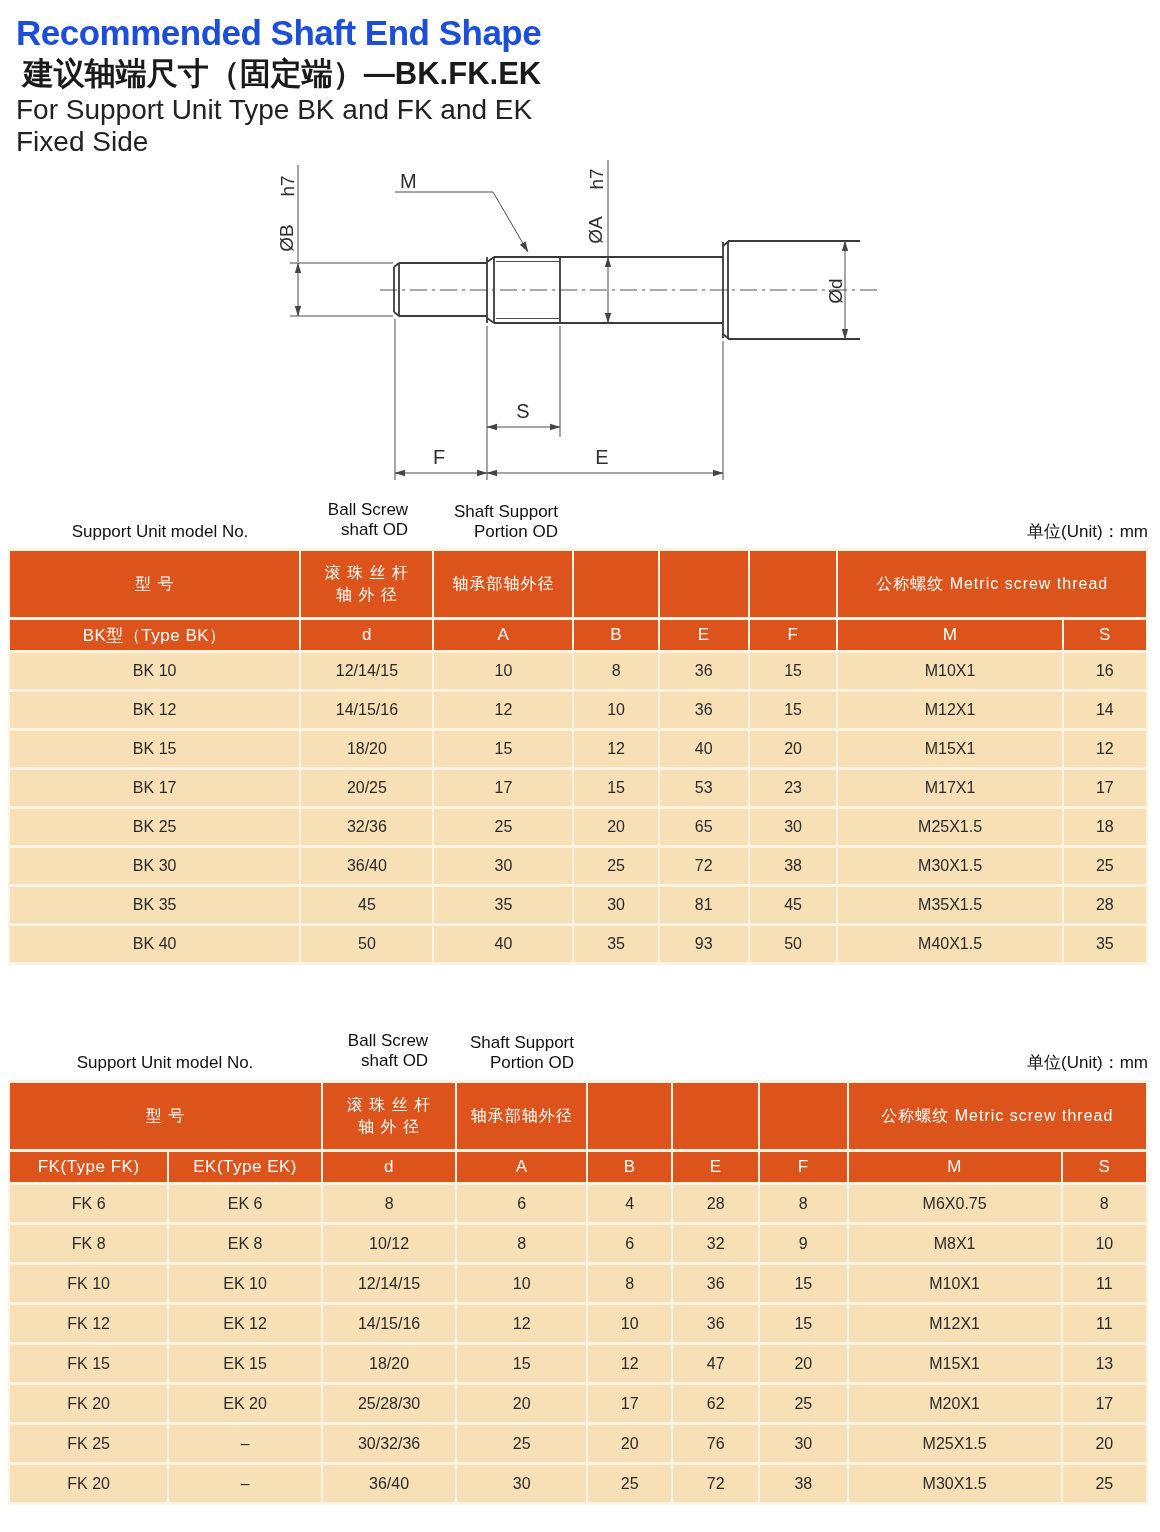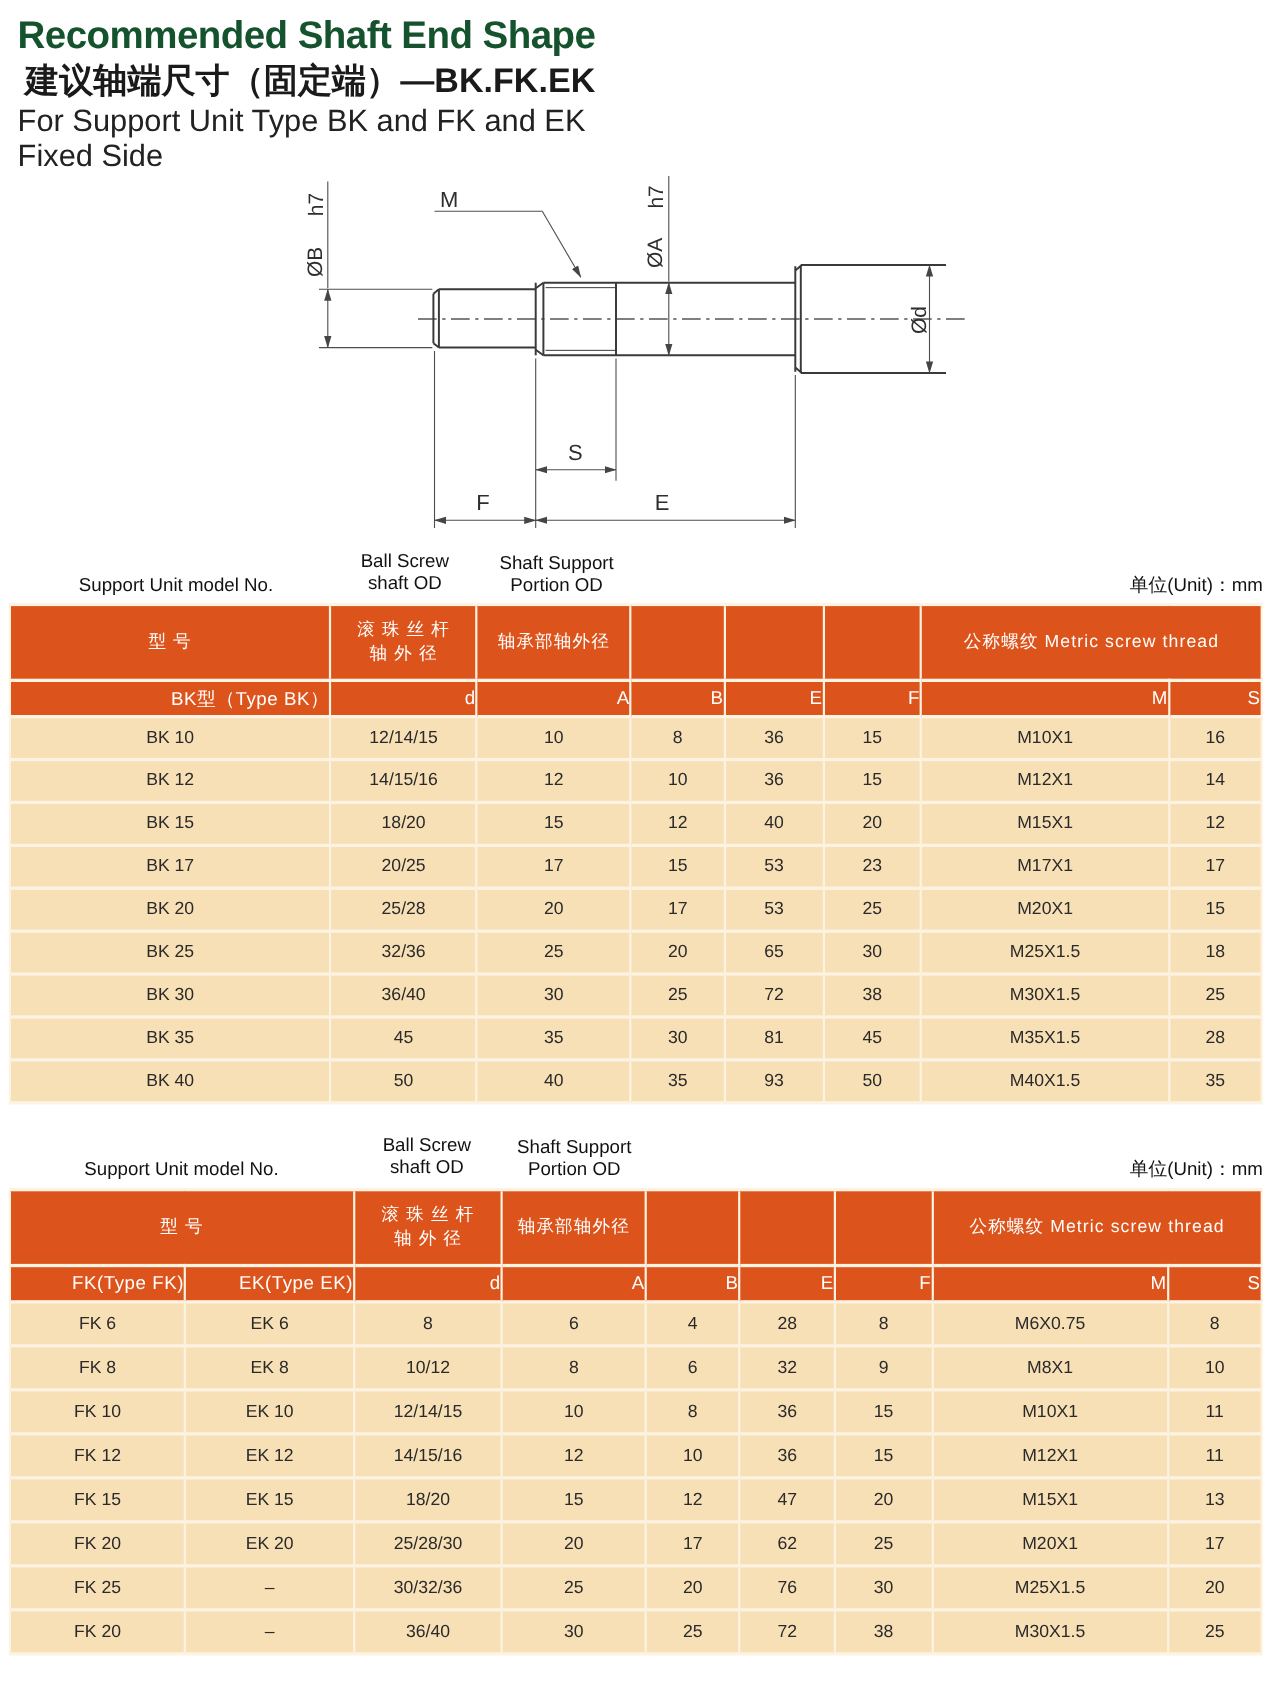--- a/index.html
+++ b/index.html
@@ -1,43 +1,43 @@
 <!DOCTYPE html>
 <html><head>
 <meta charset="utf-8">
 <style>
   html,body{margin:0;padding:0;background:#ffffff;}
   body{width:1160px;height:1532px;position:relative;font-family:"Liberation Sans",sans-serif;color:#1d1d1d;}
 
   
   .title-block{position:absolute;left:16px;top:12px;}
-  .title-en{font-size:35px;font-weight:bold;letter-spacing:-0.5px;margin:0;line-height:41px;color:#14532d;}
+  .title-en{font-size:35px;font-weight:bold;letter-spacing:-0.5px;margin:0;line-height:41px;color:#1d4ed8;}
   .title-zh{font-size:31px;font-weight:bold;margin:0;line-height:41px;color:#1a1a1a;text-align:right;}
   .subtitle{font-size:28px;font-weight:normal;margin:0;line-height:32px;color:#222;}
 
   
   .drawing{position:absolute;left:230px;top:150px;width:710px;height:350px;}
   .drawing svg{display:block;}
   .drawing text{font-family:"Liberation Sans",sans-serif;font-size:20px;fill:#2e2e2e;}
   .drawing text.rot{font-size:19px;}
 
   
-  .caption{position:absolute;font-size:17px;line-height:20px;text-align:center;white-space:pre-line;color:#111;}
+  .caption{position:absolute;font-size:17px;line-height:20px;text-align:right;white-space:pre-line;color:#111;}
   .caption.center{transform:translateX(-50%);}
   .caption.right{}
 
   
   table.spec{position:absolute;left:8px;width:1140px;border-collapse:collapse;table-layout:fixed;}
   table.spec th,table.spec td{
     border:solid #fdf3e2;border-width:3px 2px;
     padding:0;text-align:center;vertical-align:middle;
     font-weight:normal;
   }
   tr.h1 th{background:#dc541b;color:#fff;font-size:16px;height:66px;letter-spacing:1px;white-space:pre-line;line-height:22px;}
-  tr.h2 th{background:#dc541b;color:#fff;font-size:17px;height:30px;letter-spacing:0.5px;text-align:right;}
+  tr.h2 th{background:#dc541b;color:#fff;font-size:17px;height:30px;letter-spacing:0.5px;}
   table.spec td{background:#f7dfb6;font-size:16px;color:#2a2a2a;}
   #bk-table td{height:36px;}
   #fk-table td{height:37px;}
 </style>
 </head>
 <body>
 
 <div class="title-block">
   <h1 class="title-en">Recommended Shaft End Shape</h1>
   <h2 class="title-zh">建议轴端尺寸（固定端）—BK.FK.EK</h2>
@@ -188,30 +188,20 @@
       </tr>
       <tr>
         <td>BK 17</td>
         <td>20/25</td>
         <td>17</td>
         <td>15</td>
         <td>53</td>
         <td>23</td>
         <td>M17X1</td>
         <td>17</td>
-      </tr>
-      <tr>
-        <td>BK 20</td>
-        <td>25/28</td>
-        <td>20</td>
-        <td>17</td>
-        <td>53</td>
-        <td>25</td>
-        <td>M20X1</td>
-        <td>15</td>
       </tr>
       <tr>
         <td>BK 25</td>
         <td>32/36</td>
         <td>25</td>
         <td>20</td>
         <td>65</td>
         <td>30</td>
         <td>M25X1.5</td>
         <td>18</td>

